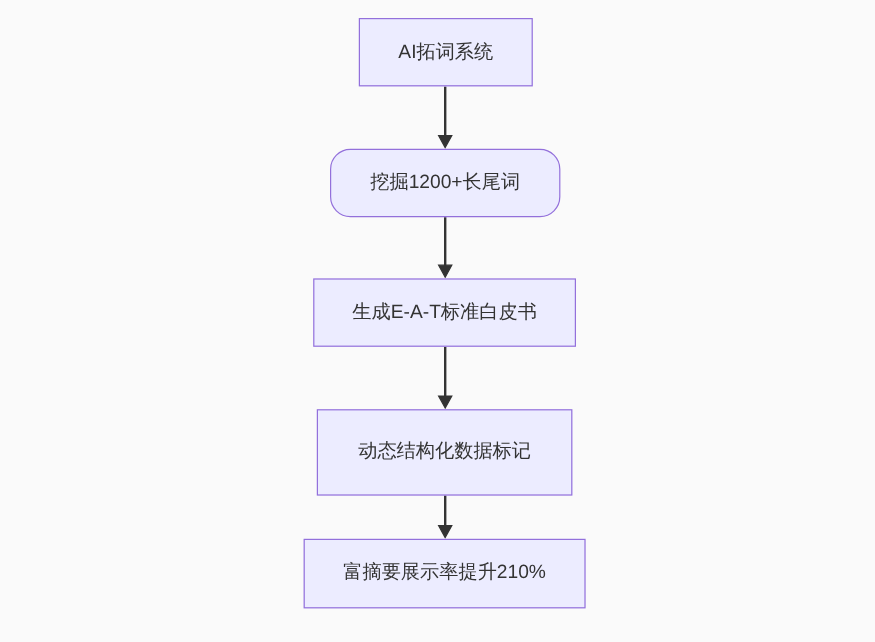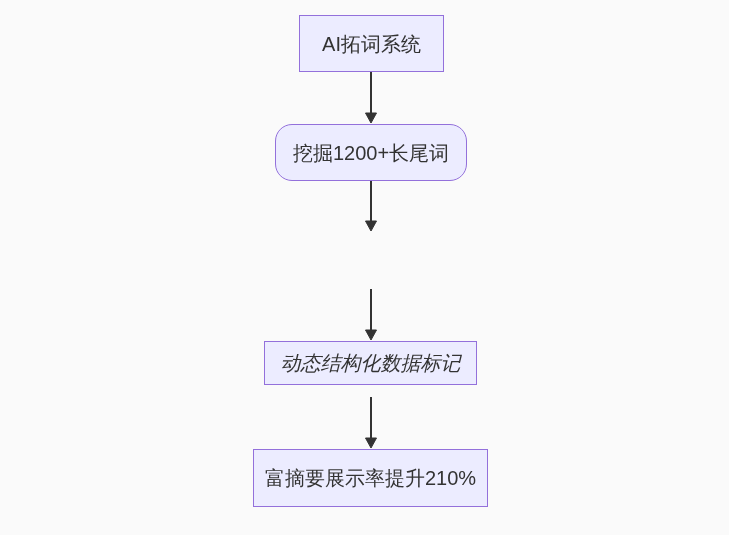--- a/index.html
+++ b/index.html
@@ -34,29 +34,29 @@
   }
   .node {
     position: absolute;
     box-sizing: border-box;
     background: var(--node-fill, #ececff);
     border: 1px solid var(--node-border, #9370db);
     color: var(--text, #333333);
     display: flex;
     align-items: center;
     justify-content: center;
-    font-size: 20px;
+    font-size: 16px;
     line-height: 1.2;
     text-align: center;
     white-space: nowrap;
   }
   .n1 { left: 299px; top: 15px;  width: 145px; height: 57px; }
   .n2 { left: 275px; top: 124px; width: 192px; height: 57px; border-radius: 17px; }
   .n3 { left: 261px; top: 232px; width: 219px; height: 57px; }
-  .n4 { left: 264px; top: 341px; width: 213px; height: 44px; font-style: italic; }
+  .n4 { left: 264px; top: 341px; width: 213px; height: 72px; }
   .n5 { left: 253px; top: 449px; width: 235px; height: 58px; }
 </style>
 </head>
 <body>
 
 <div class="canvas">
 
   <svg class="edges" viewBox="0 0 729 535" xmlns="http://www.w3.org/2000/svg">
     <g>
       <line x1="371" y1="72" x2="371" y2="114"></line>
@@ -77,20 +77,23 @@
   </svg>
 
   <div class="node n1">
     <span>AI拓词系统</span>
   </div>
 
   <div class="node n2">
     <span>挖掘1200+长尾词</span>
   </div>
 
+  <div class="node n3">
+    <span>生成E-A-T标准白皮书</span>
+  </div>
 
   <div class="node n4">
     <span>动态结构化数据标记</span>
   </div>
 
   <div class="node n5">
     <span>富摘要展示率提升210%</span>
   </div>
 
 </div>

